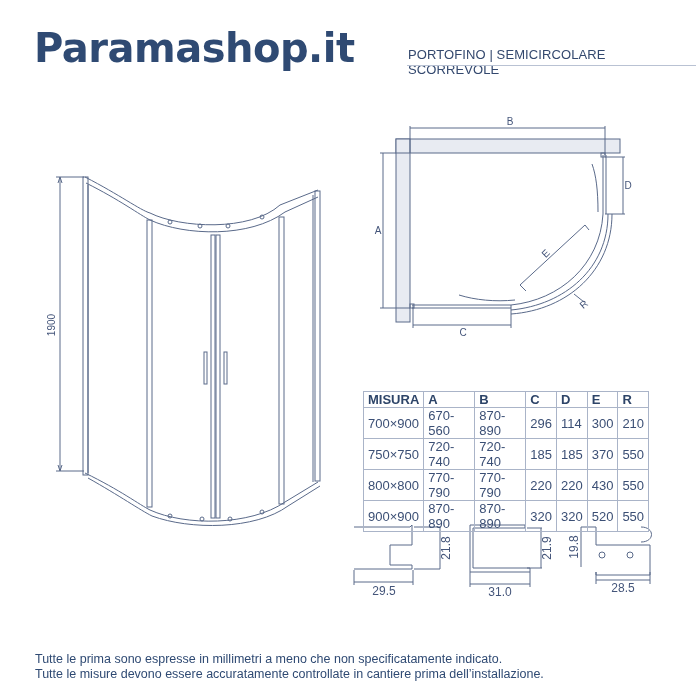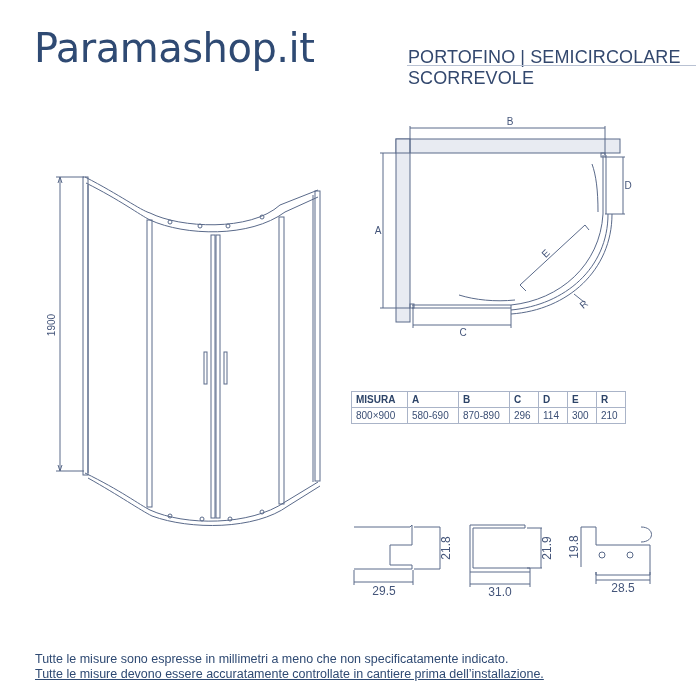--- a/index.html
+++ b/index.html
@@ -1,23 +1,23 @@
 <!DOCTYPE html>
 <html><head>
   <meta charset="utf-8">
   <style>
     html, body { margin:0; padding:0; background:#ffffff; }
     body { width:700px; height:700px; position:relative; overflow:hidden; font-family:"Liberation Sans", sans-serif; color:#2d4468; }
-    .brand { position:absolute; left:34px; top:24px; font-family:"DejaVu Sans", sans-serif; font-weight:normal; font-size:40px; letter-spacing:-0.5px; color:#2f4a73; line-height:48px; }
-    .subtitle { position:absolute; left:408px; top:47px; font-size:18px; color:#33486e; letter-spacing:0.1px; }
+    .brand { position:absolute; left:34px; top:24px; font-family:"DejaVu Sans", sans-serif; font-weight:bold; font-size:40px; letter-spacing:-0.5px; color:#2f4a73; line-height:48px; }
+    .subtitle { position:absolute; left:408px; top:47px; font-size:13px; color:#33486e; letter-spacing:0.1px; }
     .subtitle-line { position:absolute; left:407px; top:65px; width:289px; height:1px; background:#b9c2d3; }
     svg { position:absolute; left:0; top:0; }
     .dim { font-family:"Liberation Sans", sans-serif; font-size:10px; fill:#44557a; }
     .dimbig { font-family:"Liberation Sans", sans-serif; font-size:12px; fill:#44557a; }
-    table.spec { position:absolute; left:351px; top:391px; border-collapse:collapse; font-size:10px; color:#3b4f75; }
+    table.spec { position:absolute; left:363px; top:391px; border-collapse:collapse; font-size:13px; color:#3b4f75; }
     table.spec td, table.spec th { border:1px solid #aab4c8; padding:0 4px; height:15px; text-align:left; font-weight:normal; }
     table.spec th { font-weight:bold; color:#2d4468; }
     .c0 { width:47px; } .c1 { width:42px; } .c2 { width:42px; } .c3 { width:20px; } .c4 { width:20px; } .c5 { width:20px; } .c6 { width:20px; }
     .note { position:absolute; left:35px; font-size:12.5px; color:#2f4a73; }
   </style>
 </head>
 <body>
 
 <div class="brand">Paramashop.it</div>
 <div class="subtitle">PORTOFINO | SEMICIRCOLARE SCORREVOLE</div>
@@ -157,25 +157,52 @@
       <th class="c1">A</th>
       <th class="c2">B</th>
       <th class="c3">C</th>
       <th class="c4">D</th>
       <th class="c5">E</th>
       <th class="c6">R</th>
     </tr>
   </thead>
   <tbody>
     <tr>
-      <td>800×900</td>
-      <td>580-690</td>
+      <td>700×900</td>
+      <td>670-560</td>
       <td>870-890</td>
       <td>296</td>
       <td>114</td>
       <td>300</td>
       <td>210</td>
     </tr>
+    <tr>
+      <td>750×750</td>
+      <td>720-740</td>
+      <td>720-740</td>
+      <td>185</td>
+      <td>185</td>
+      <td>370</td>
+      <td>550</td>
+    </tr>
+    <tr>
+      <td>800×800</td>
+      <td>770-790</td>
+      <td>770-790</td>
+      <td>220</td>
+      <td>220</td>
+      <td>430</td>
+      <td>550</td>
+    </tr>
+    <tr>
+      <td>900×900</td>
+      <td>870-890</td>
+      <td>870-890</td>
+      <td>320</td>
+      <td>320</td>
+      <td>520</td>
+      <td>550</td>
+    </tr>
   </tbody>
 </table>
 
-<div class="note" style="top:652px;">Tutte le misure sono espresse in millimetri a meno che non specificatamente indicato.</div>
-<div class="note" style="top:667px;text-decoration:underline;">Tutte le misure devono essere accuratamente controllate in cantiere prima dell’installazione.</div>
+<div class="note" style="top:652px;">Tutte le prima sono espresse in millimetri a meno che non specificatamente indicato.</div>
+<div class="note" style="top:667px;">Tutte le misure devono essere accuratamente controllate in cantiere prima dell’installazione.</div>
 
 </body></html>

